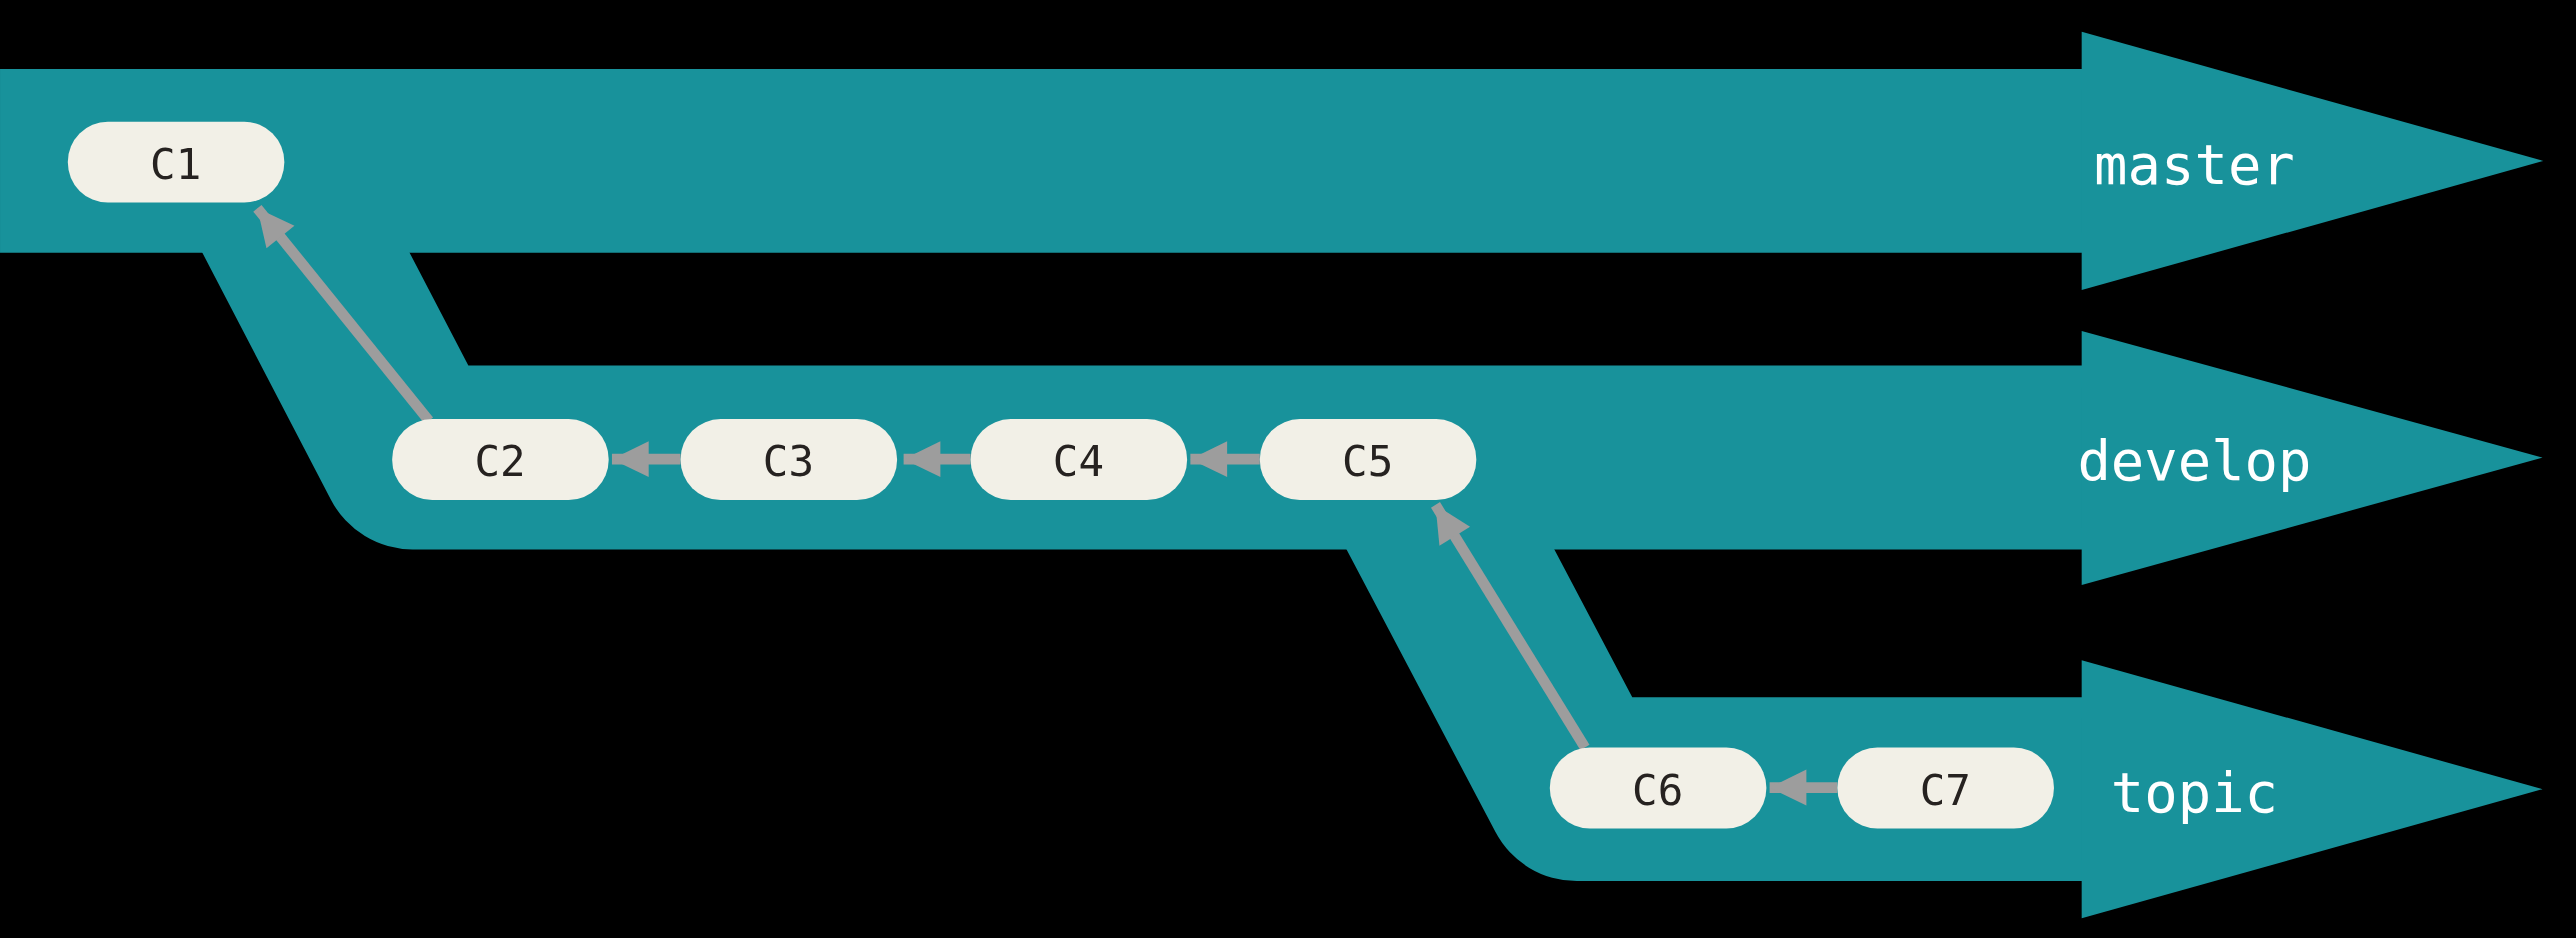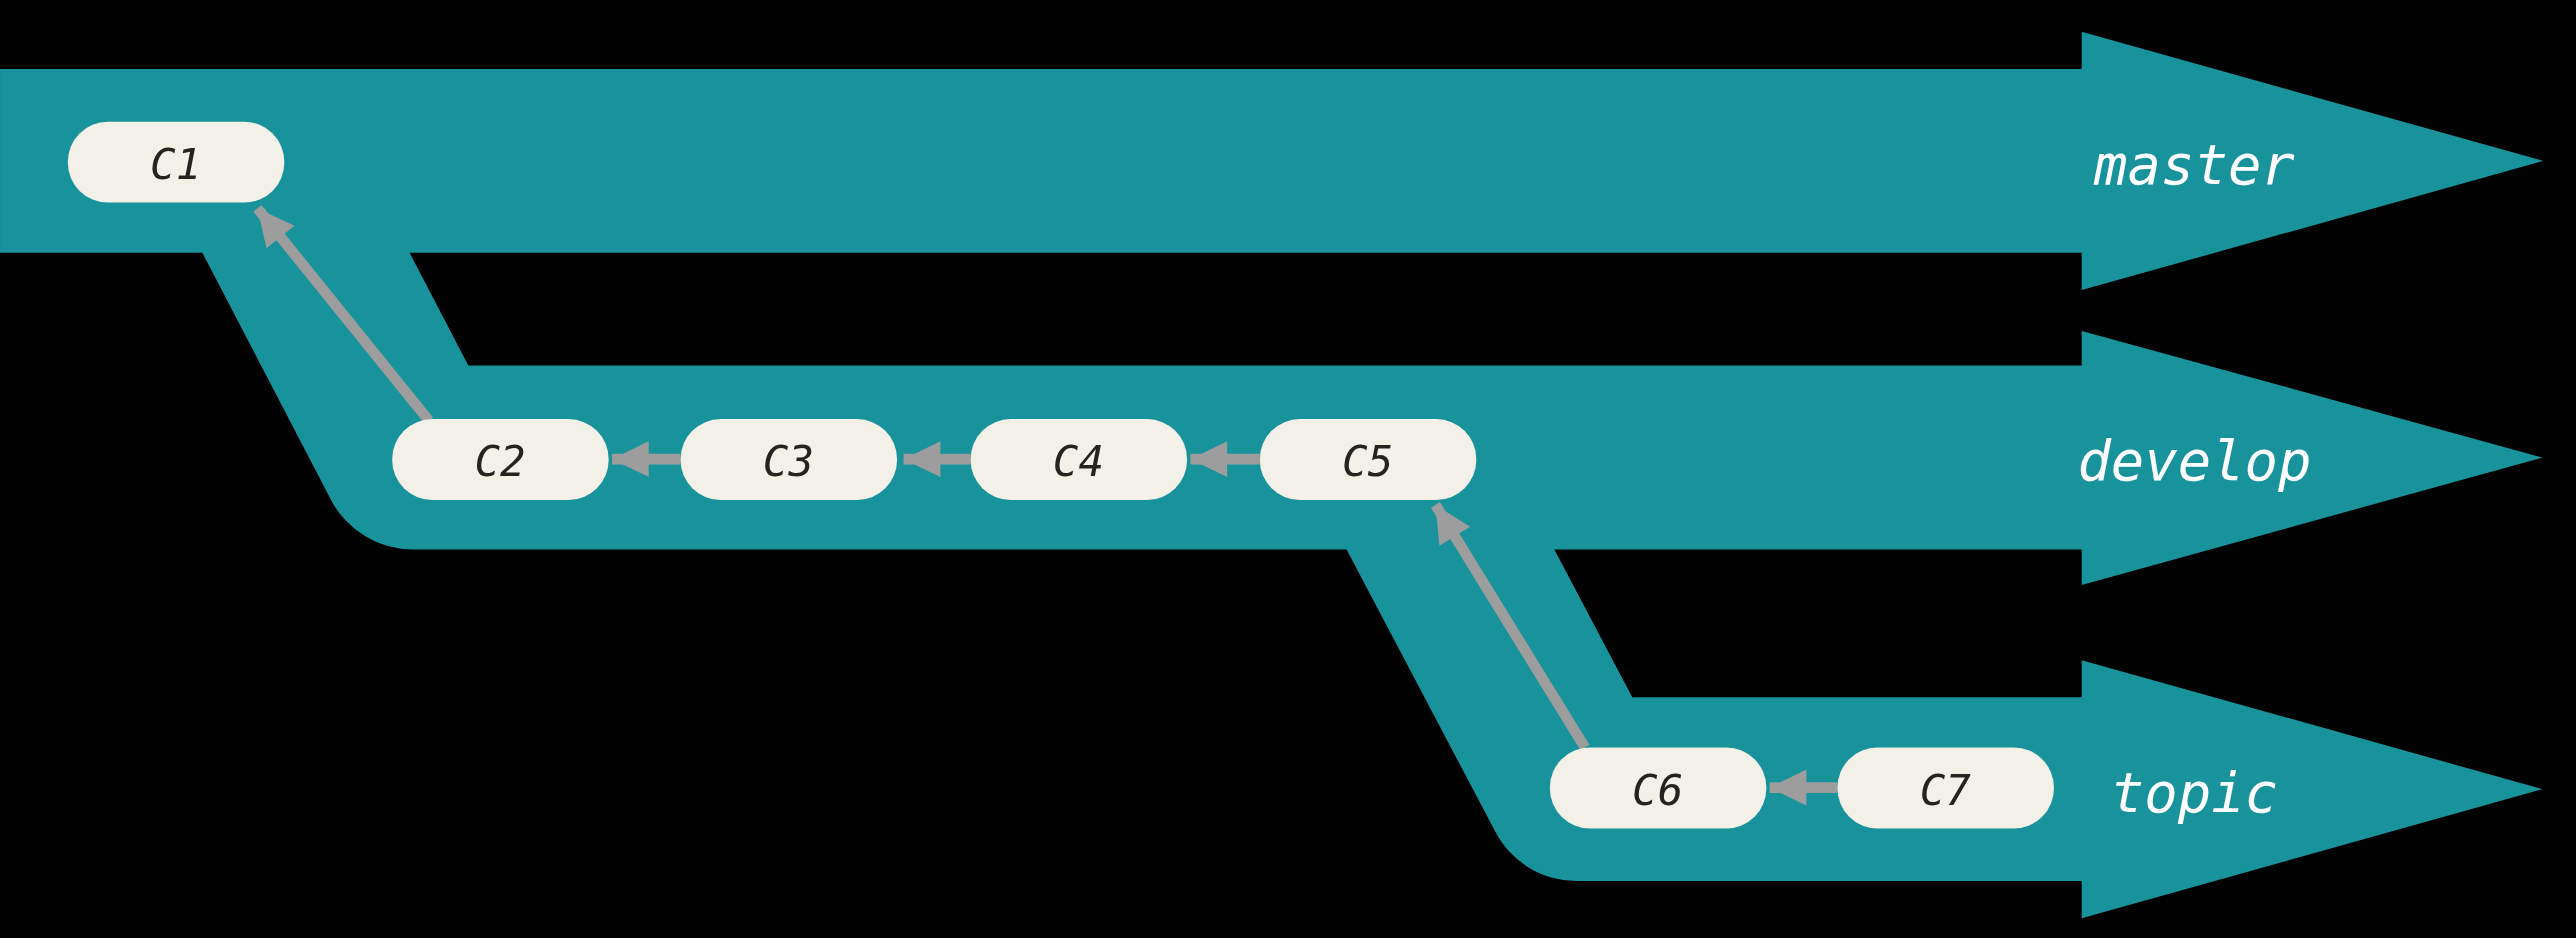--- a/index.html
+++ b/index.html
@@ -6,21 +6,20 @@
     margin: 0;
     padding: 0;
     background: #000000;
     width: 100%;
     height: 100%;
   }
   .diagram-wrap {
     width: 2576px;
     max-width: 100%;
     height: auto;
-    font-style: italic;
   }
   svg {
     display: block;
     width: 100%;
     height: auto;
   }
   .branch-label {
     font-family: "DejaVu Sans Mono", "Liberation Mono", monospace;
     font-size: 68px;
     font-weight: 500;

